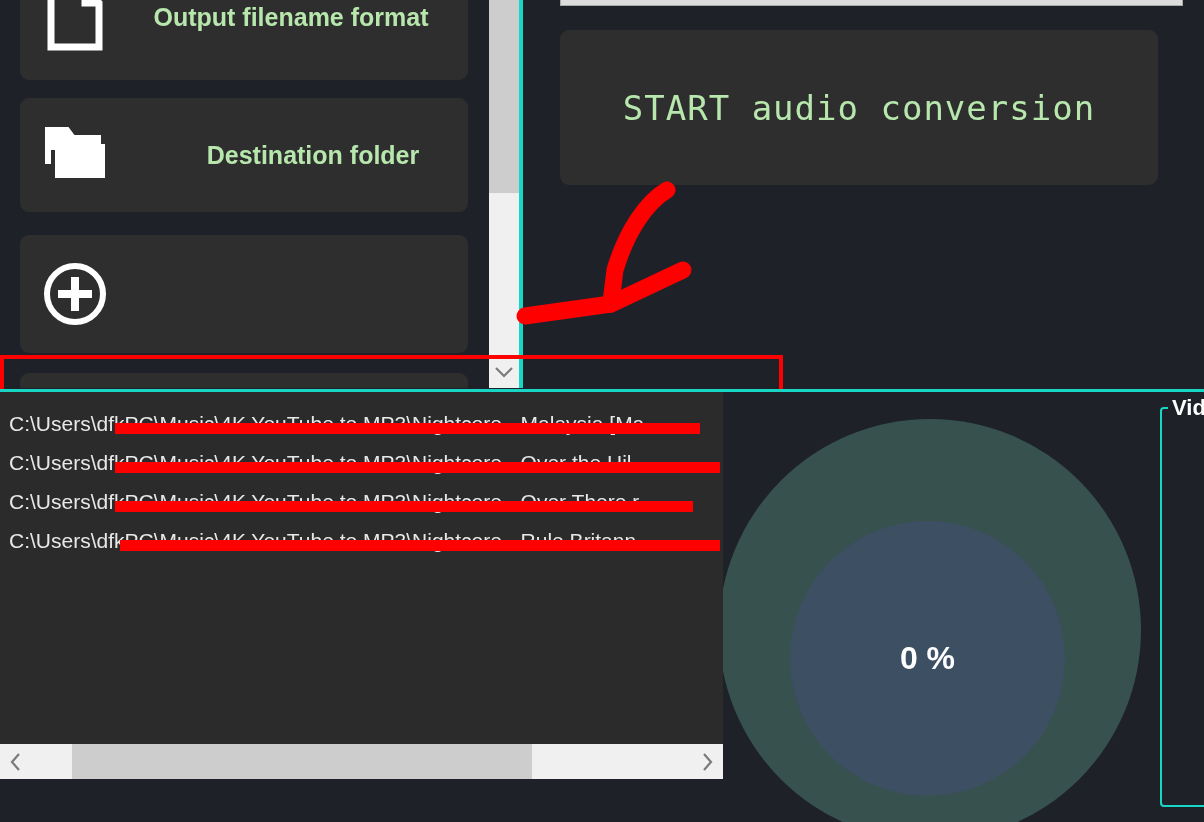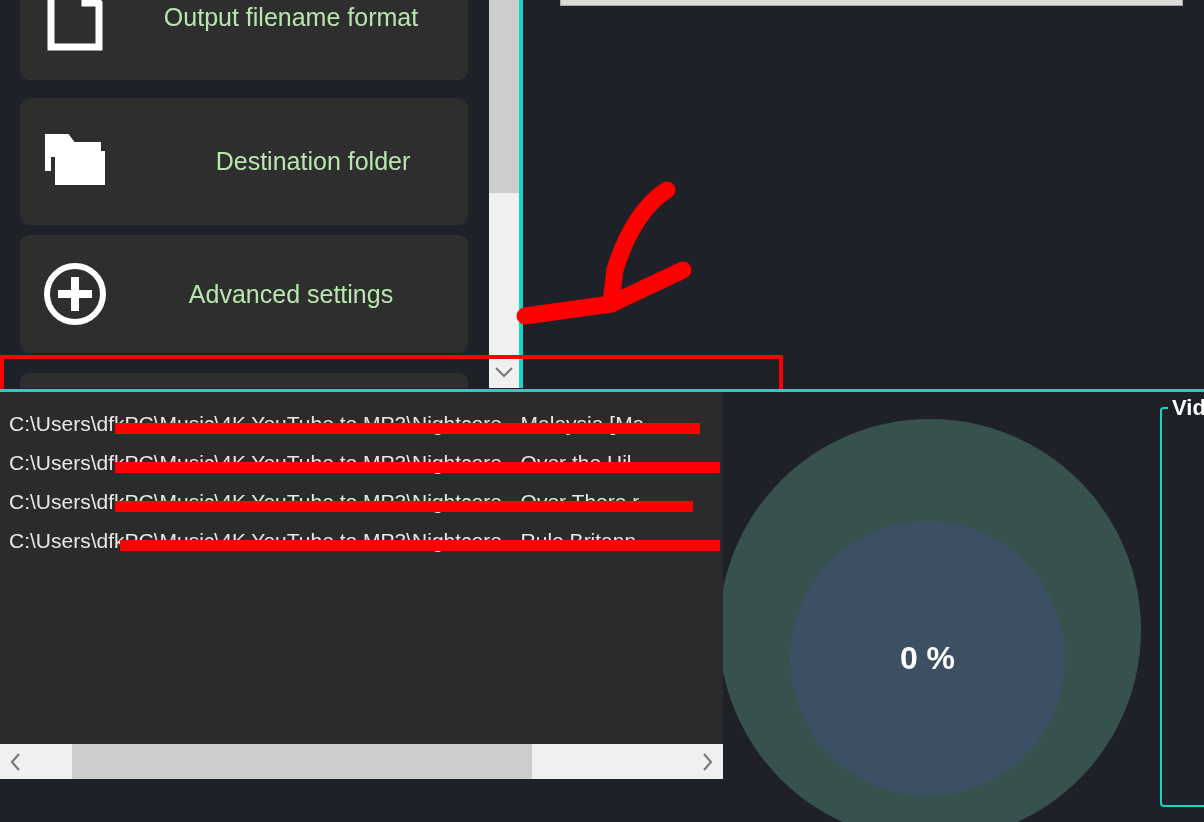--- a/index.html
+++ b/index.html
@@ -25,21 +25,21 @@
     border-radius: 9px;
     display: flex; align-items: center;
   }
   .opt-icon {
     width: 110px; flex: 0 0 110px;
     display: flex; align-items: center; justify-content: center;
   }
   .opt-label {
     flex: 1 1 auto;
     color: #b7e7ad;
-    font-size: 25px; font-weight: normal;
+    font-size: 25px; font-weight: bold;
     line-height: 1.48;
     text-align: center;
     padding-right: 16px;
   }
 
   
   .vscroll {
     position: absolute; left: 489px; top: 0;
     width: 34px; height: 388px;
     background: #f0f0f0;
@@ -195,60 +195,61 @@
       <div class="opt-icon">
         <svg width="56" height="66" viewBox="0 0 56 66">
           <path d="M4 4 H38 L52 18 V62 H4 Z" fill="none" stroke="#ffffff" stroke-width="7"></path>
           <path d="M38 4 V18 H52" fill="none" stroke="#ffffff" stroke-width="7"></path>
         </svg>
       </div>
       <div class="opt-label">Output
 filename format</div>
     </div>
 
-    <div class="opt-btn" style="top:98px;height:127px;gap:44px;">
+    <div class="opt-btn" style="top:98px;height:114px;gap:44px;">
       <div class="opt-icon">
         <svg width="68" height="62" viewBox="0 0 68 62">
           <path d="M4 6 H26 L32 14 H60 V26 H4 Z" fill="#ffffff"></path>
           <path d="M4 6 H26 L32 14 H60" fill="none" stroke="#ffffff" stroke-width="6"></path>
           <rect x="4" y="6" width="6" height="34" fill="#ffffff"></rect>
           <rect x="14" y="20" width="50" height="34" fill="#ffffff"></rect>
         </svg>
       </div>
       <div class="opt-label">Destination
 folder</div>
     </div>
 
     <div class="opt-btn" style="top:235px;height:118px;">
       <div class="opt-icon">
         <svg width="66" height="66" viewBox="0 0 66 66">
           <circle cx="33" cy="33" r="28" fill="none" stroke="#ffffff" stroke-width="6"></circle>
           <rect x="29" y="16" width="8" height="34" fill="#ffffff"></rect>
           <rect x="16" y="29" width="34" height="8" fill="#ffffff"></rect>
         </svg>
       </div>
-      <div class="opt-label">Advanced
-settings</div>
     </div>
 
     <div class="opt-btn" style="top:373px;height:60px;"></div>
   </div>
 
   <div class="vscroll">
     <div class="vscroll-thumb"></div>
     <div class="vscroll-btn">
       <svg width="22" height="14" viewBox="0 0 22 14">
         <polyline class="chev" points="3,3 11,11 19,3"></polyline>
       </svg>
     </div>
   </div>
 
   <div class="main-area">
     <div class="top-field" title=""></div>
 
+    <div class="start-btn">
+      <span>START audio conversion</span>
+    </div>
   </div>
 
   <div class="annot-arrow">
     <svg width="180" height="160" viewBox="0 0 180 160">
       <path d="M152 12 C132 24 112 52 100 92 L96 124" stroke="#ff0000" stroke-width="17" fill="none" stroke-linecap="round"></path>
       <path d="M96 126 L168 92" stroke="#ff0000" stroke-width="17" fill="none" stroke-linecap="round"></path>
       <path d="M96 126 L10 138" stroke="#ff0000" stroke-width="17" fill="none" stroke-linecap="round"></path>
     </svg>
   </div>
 

